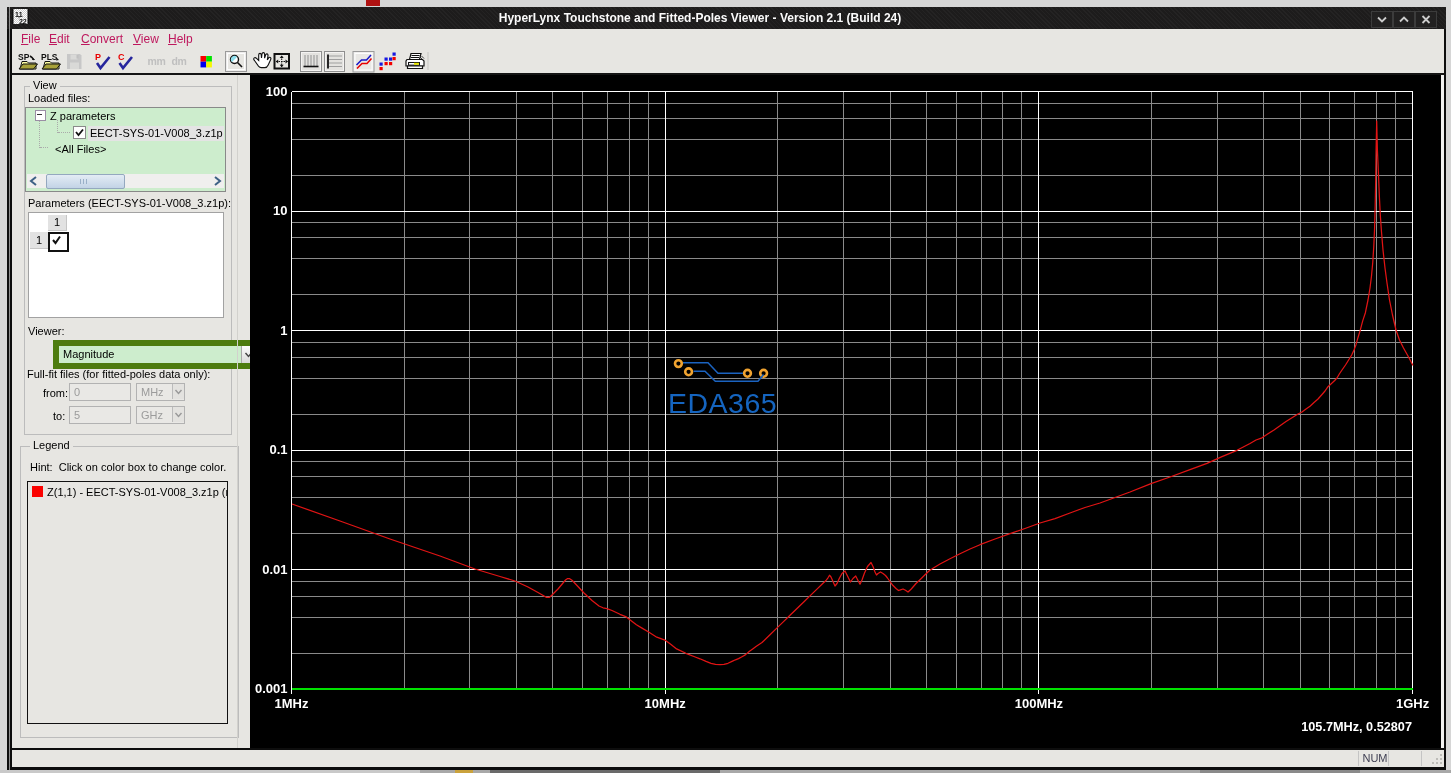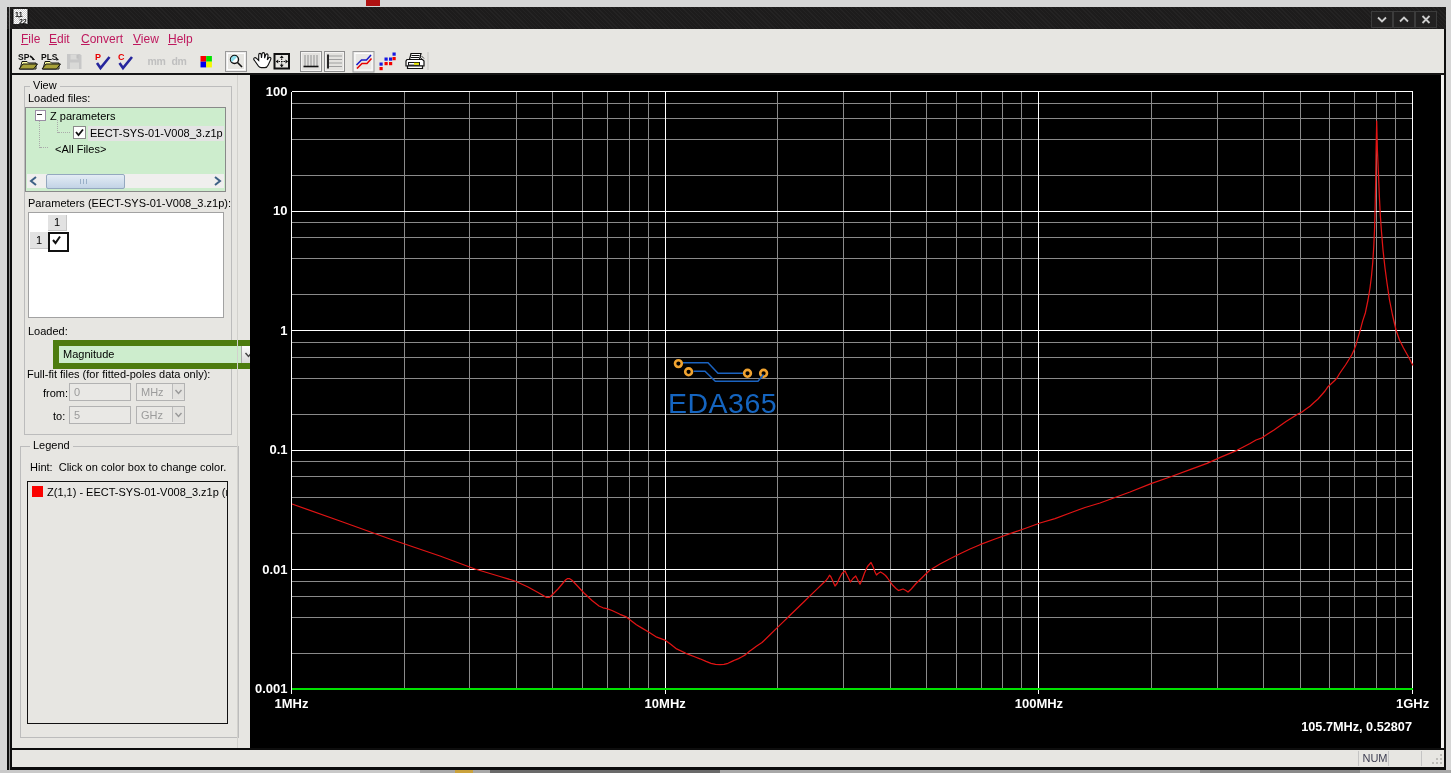--- a/index.html
+++ b/index.html
@@ -43,20 +43,21 @@
             <rect width="1" height="1" fill="#cfcfcf"></rect>
             <rect x="1" y="1" width="1" height="1" fill="#cfcfcf"></rect>
       </pattern>
         </defs>
       <rect x="1" y="0" width="15" height="15" fill="url(#chk)"></rect>
       <rect x="0" y="0" width="1.5" height="15" fill="#111"></rect>
         <rect x="15.5" y="0" width="1.5" height="15" fill="#111"></rect>
       <text x="3" y="8" font-size="7" font-weight="bold" fill="#111" font-family="Liberation Sans" letter-spacing="-1">1,1</text>
       <text x="7" y="14.5" font-size="7" font-weight="bold" fill="#111" font-family="Liberation Sans" letter-spacing="-1">2,2</text>
     </svg>
+    <div id="titletext">HyperLynx Touchstone and Fitted-Poles Viewer - Version 2.1 (Build 24)</div>
     <div class="wbtn" style="left:1364px;"><svg width="20" height="15">
           <path d="M6 5.5 L10 9.5 L14 5.5" stroke="#cccccc" stroke-width="1.8" fill="none"></path>
         </svg></div>
     <div class="wbtn" style="left:1386px;"><svg width="20" height="15">
           <path d="M6 9.5 L10 5.5 L14 9.5" stroke="#cccccc" stroke-width="1.8" fill="none"></path>
         </svg></div>
     <div class="wbtn" style="left:1408px;"><svg width="20" height="15">
           <path d="M6.5 4 L13.5 11 M13.5 4 L6.5 11" stroke="#cccccc" stroke-width="1.8" fill="none"></path>
         </svg></div>
   </div>
@@ -233,21 +234,21 @@
     <div class="abs" style="left:16px;top:137px;width:194px;height:104px;background:#fff;border:1px solid #a2a2a2;">
       <div class="abs" style="left:19px;top:2px;width:18px;height:15px;background:#e2e2e2;border-right:1px solid #c6c6c6;border-bottom:1px solid #c6c6c6;text-align:center;line-height:15px;">1</div>
       <div class="abs" style="left:1px;top:19px;width:18px;height:16px;background:#e2e2e2;border-right:1px solid #c6c6c6;border-bottom:1px solid #c6c6c6;text-align:center;line-height:16px;">1</div>
       <div class="abs" style="left:19px;top:19px;width:17px;height:16px;background:#fff;border:2px solid #111;">
         <svg width="13" height="12">
             <path d="M3 6 L5.5 9 L10 2.5" stroke="#111" stroke-width="2" fill="none"></path>
           </svg>
       </div>
     </div>
 
-    <div class="lbl" style="left:16px;top:250px;">Loaded:</div>
+    <div class="lbl" style="left:16px;top:250px;">Viewer:</div>
 
     <div class="abs" style="left:15px;top:265px;width:195px;height:17px;background:#cdedcd;border:6px solid #4d7c0f;margin-left:26px;">
       <div class="lbl" style="left:4px;top:2px;">Magnitude</div>
       <div class="abs" style="left:182px;top:0px;width:13px;height:17px;background:linear-gradient(#fdfdfd,#d9d9d9);border-left:1px solid #a8a8a8;">
         <svg width="13" height="17">
             <path d="M3.5 7 L6.5 10.5 L9.5 7" stroke="#444" stroke-width="1.4" fill="none"></path>
           </svg>
       </div>
     </div>
 

